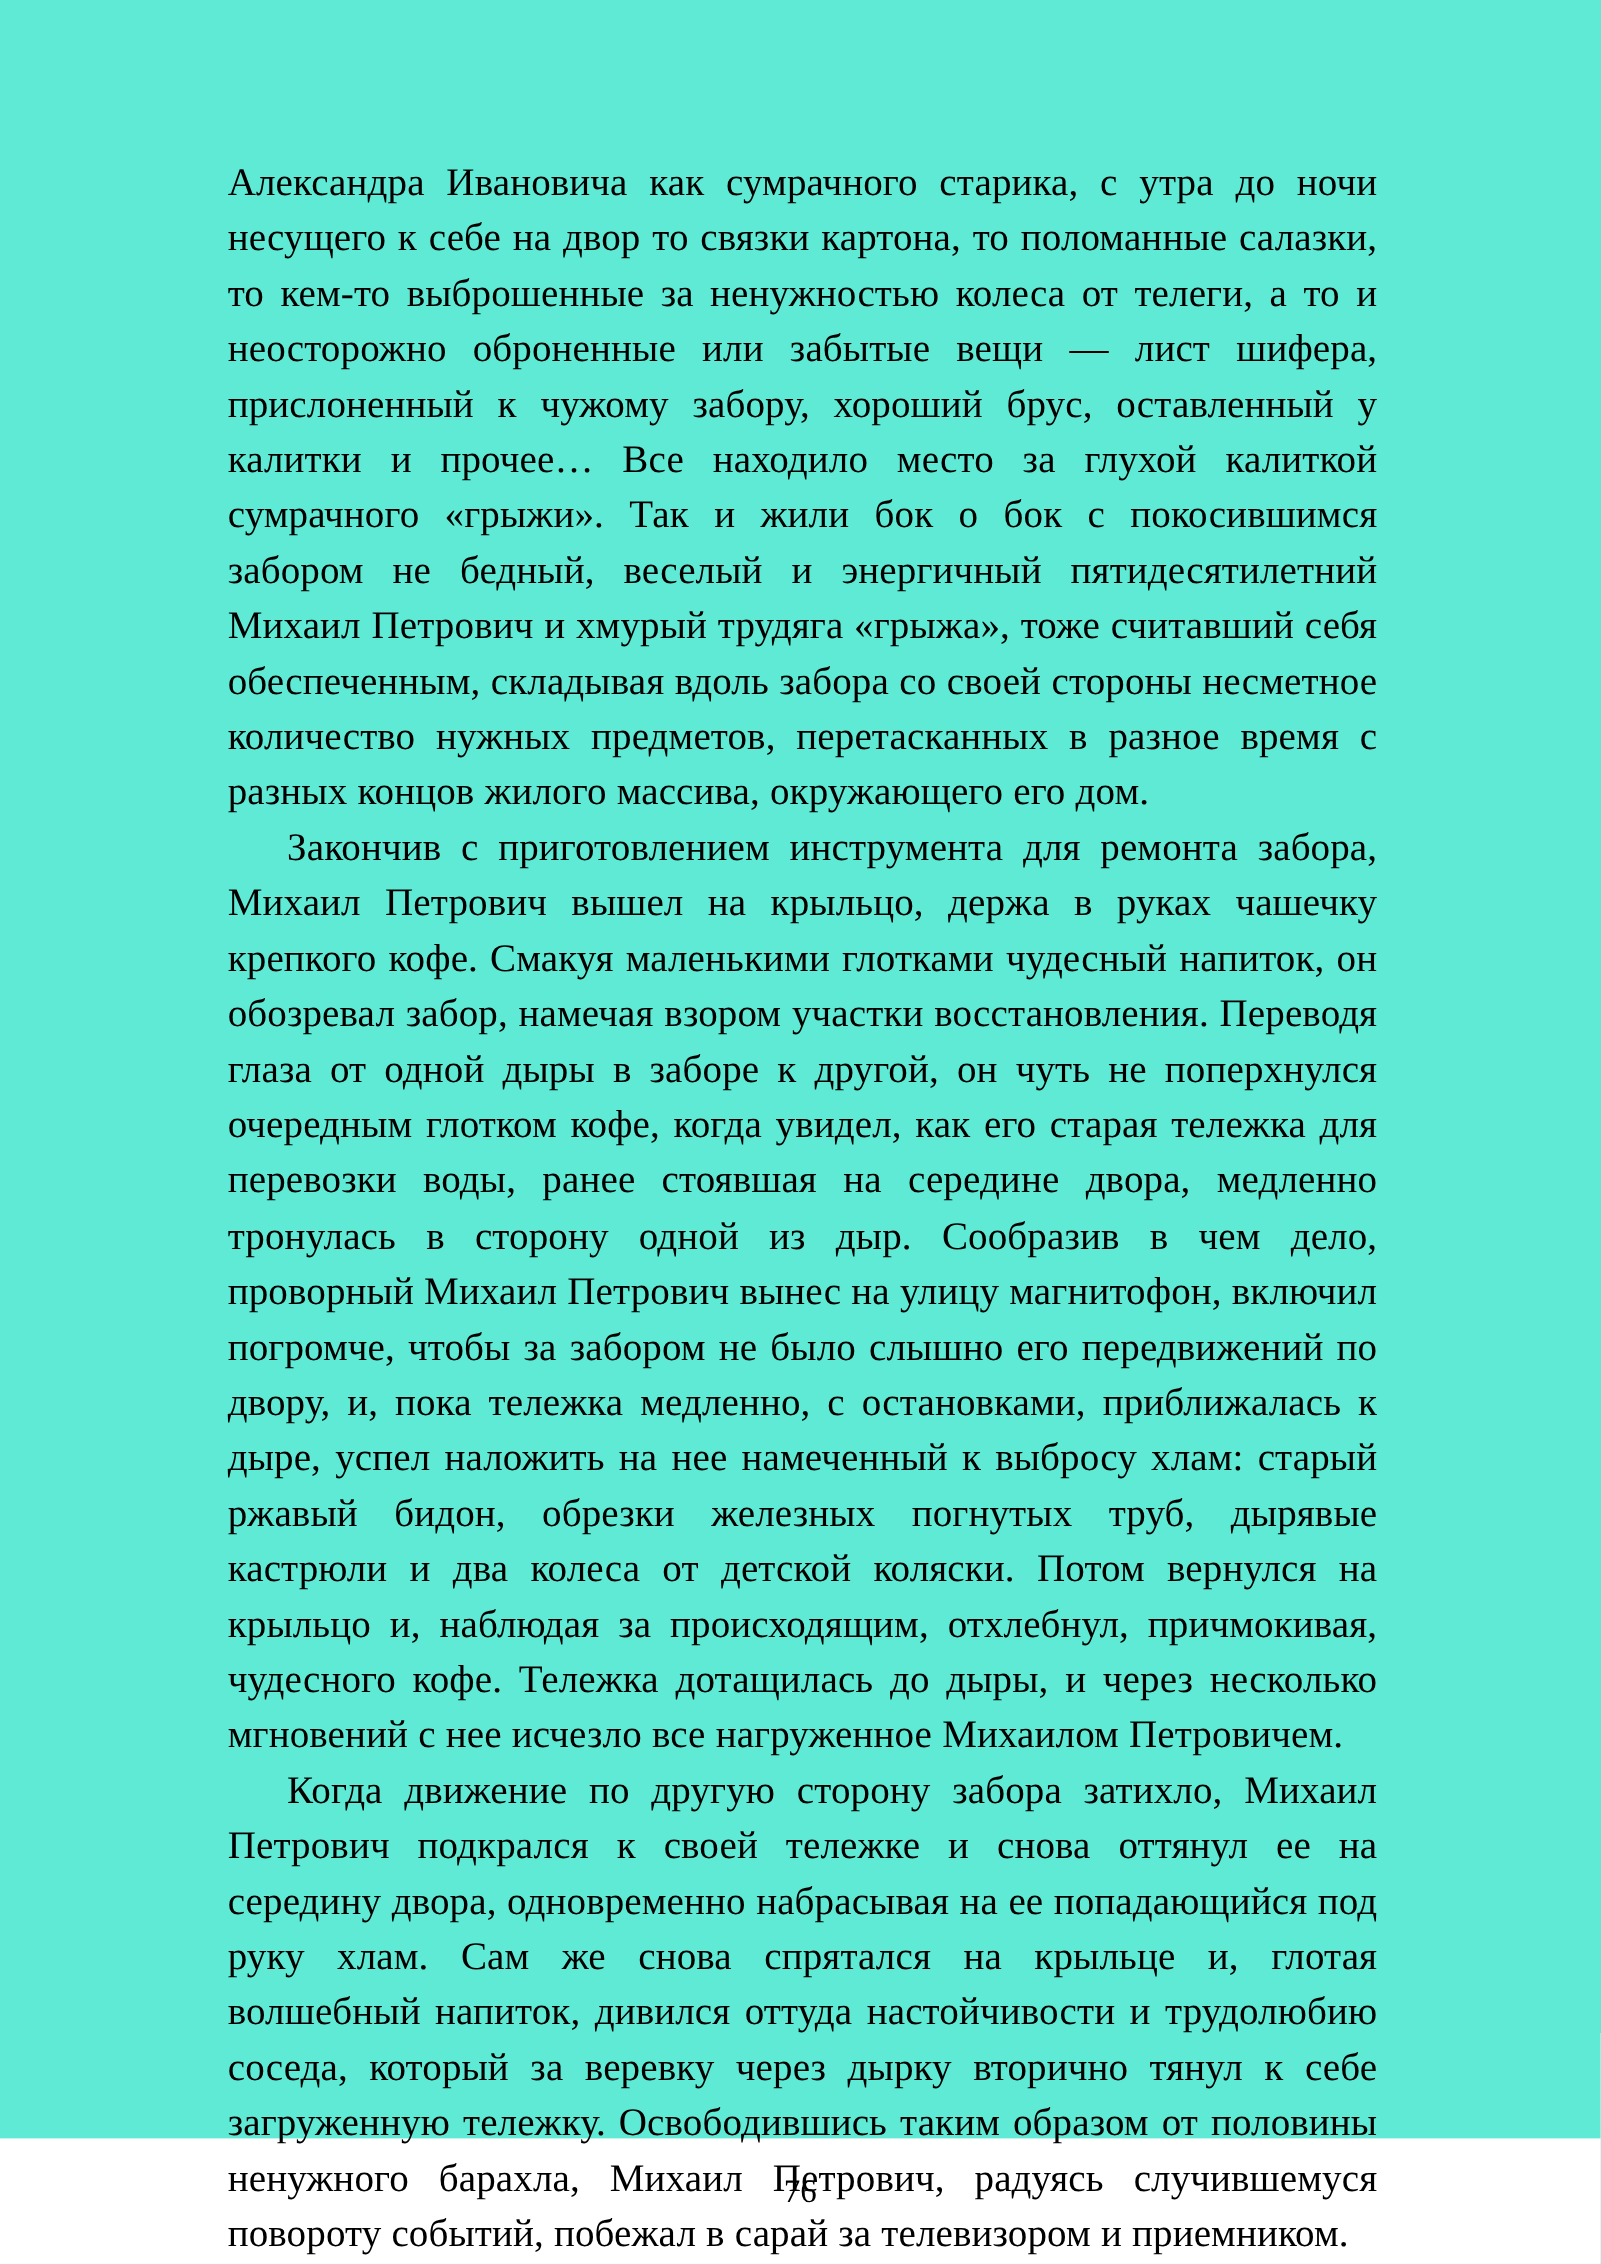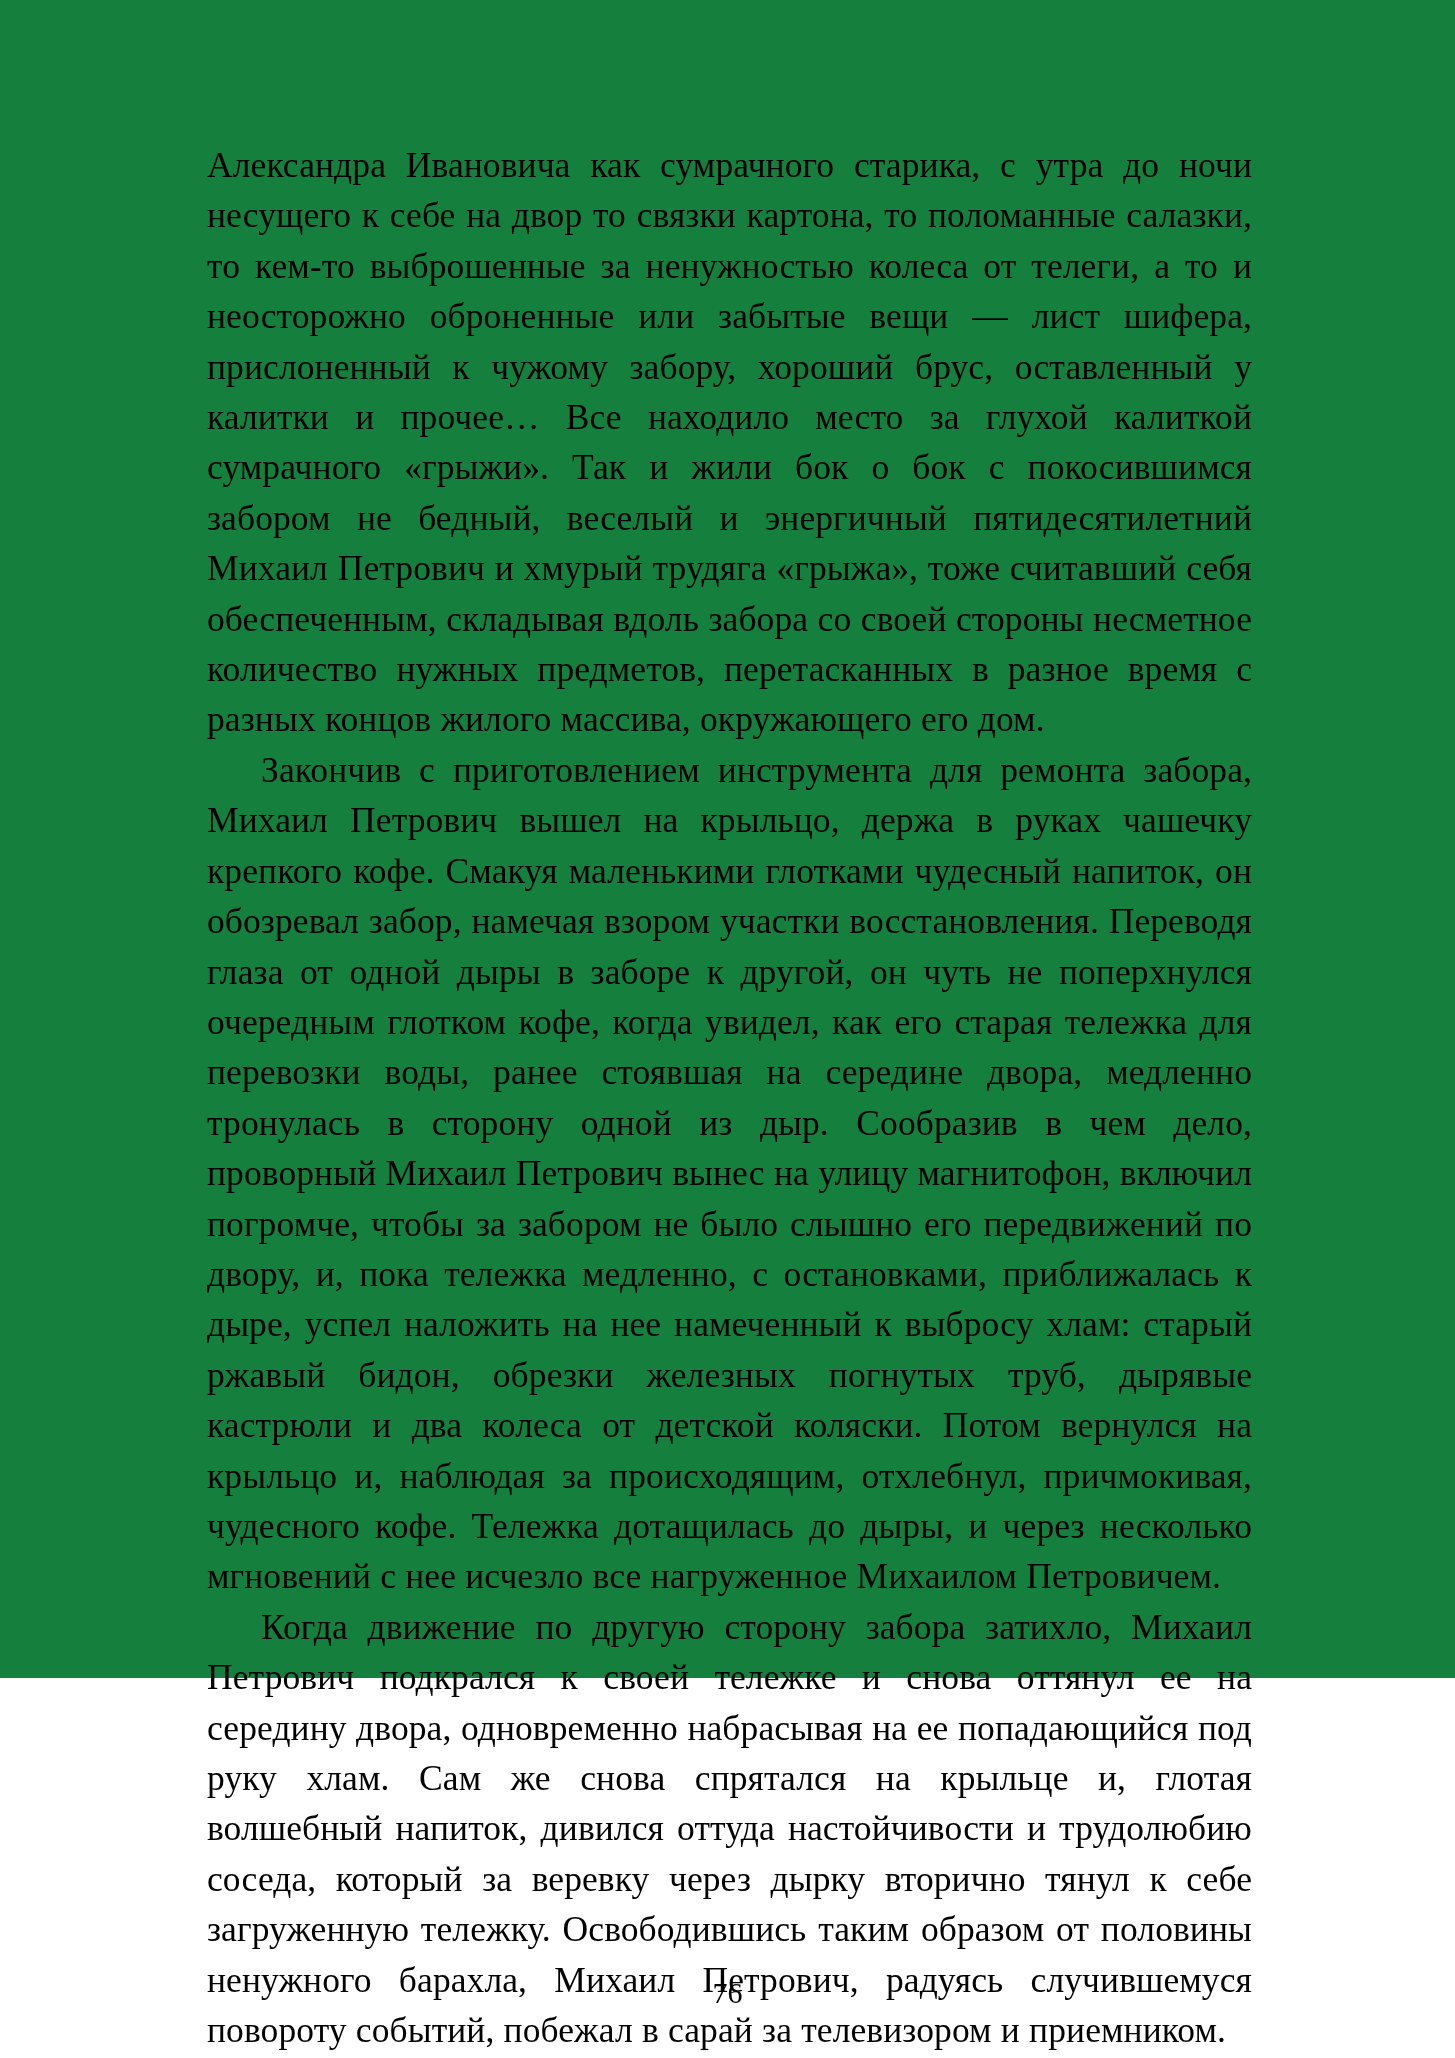--- a/index.html
+++ b/index.html
@@ -14,22 +14,22 @@
     font-family: "Liberation Serif", "DejaVu Serif", serif;
     color: #000000;
     position: relative;
     overflow: hidden;
   }
   .page {
     position: absolute;
     top: 0;
     left: 0;
     width: 1455px;
-    height: 1678px;
-    background: #15803d;
+    height: 1944px;
+    background: #5eead4;
   }
   .text-column {
     position: absolute;
     left: 207px;
     top: 140px;
     width: 1045px;
   }
   .para {
     margin: 0;
     text-align: justify;

